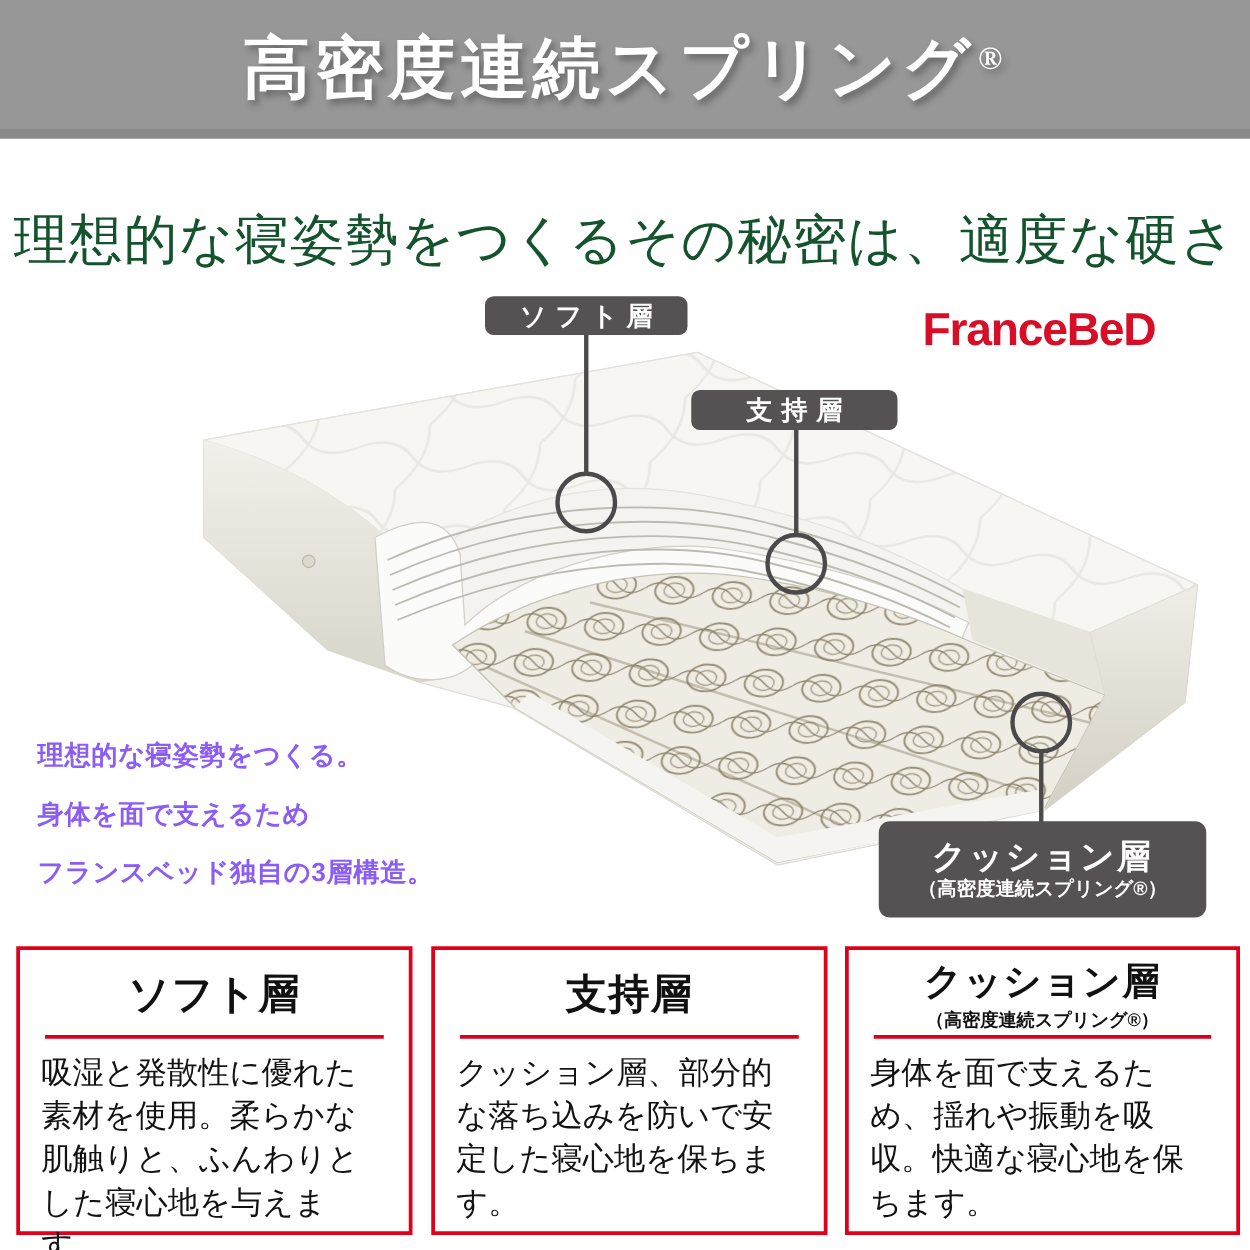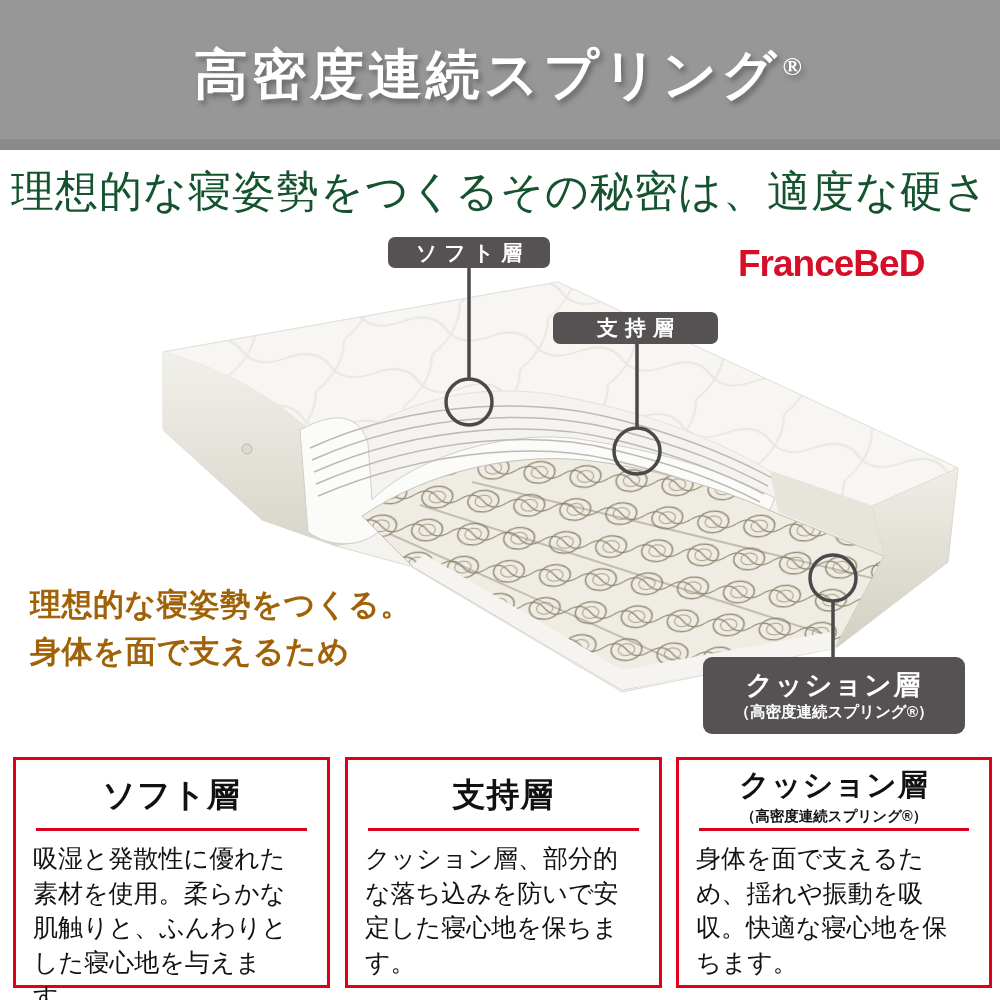--- a/index.html
+++ b/index.html
@@ -3,21 +3,21 @@
 <meta charset="utf-8">
 <style>
   * { margin:0; padding:0; box-sizing:border-box; }
   html,body { background:#fff; }
   .page {
     position:relative; width:1000px; height:1000px; overflow:hidden;
     font-family:"Liberation Sans","DejaVu Sans",sans-serif; background:#fff;
   }
   
   .banner {
-    position:absolute; left:0; top:0; width:1000px; height:150px;
+    position:absolute; left:0; top:0; width:1000px; height:111px;
     background:linear-gradient(#979797 0 93%, #8a8a8a 93% 100%);
     display:flex; align-items:center; justify-content:center;
   }
   .banner h1 {
     color:#fff; font-family:"Liberation Serif","DejaVu Serif",serif;
     font-size:54px; font-weight:600; letter-spacing:4px;
     text-shadow:3px 4px 5px rgba(50,50,50,.45);
   }
   .banner sup { font-size:26px; vertical-align:18px; margin-left:2px; }
   
@@ -40,21 +40,21 @@
   .cushion-l1 { font-size:27px; font-weight:bold; letter-spacing:2px; }
   .cushion-l2 { font-size:15.5px; font-weight:bold; letter-spacing:0; margin-top:2px; }
   
   .brand {
     position:absolute; left:738px; top:243px; z-index:2;
     color:#d60e28; font-size:37px; font-weight:800; letter-spacing:-1px;text-align:right;
   }
   
   .intro {
     position:absolute; left:30px; top:581px; z-index:2;
-    font-size:31px; font-weight:800; line-height:47px; color:#a16207; letter-spacing:0.5px;
+    font-size:21px; font-weight:800; line-height:47px; color:#8b5cf6; letter-spacing:0.5px;
   }
   
   .cards { position:absolute; left:0; top:757px; width:1000px; height:231px; z-index:2; }
   .card {
     position:absolute; top:0; height:231px; background:#fff;
     border:3px solid #e0001a;
   }
   .card-1 { left:13px;  width:317px; }
   .card-2 { left:345px; width:317px; }
   .card-3 { left:676px; width:316px; }
@@ -149,20 +149,21 @@
   <div class="badge badge-cushion">
     <div class="cushion-l1">クッション層</div>
     <div class="cushion-l2">（高密度連続スプリング®）</div>
   </div>
 
   <div class="brand">FranceBeD</div>
 
   <div class="intro">
     <div>理想的な寝姿勢をつくる。</div>
     <div>身体を面で支えるため</div>
+    <div>フランスベッド独自の3層構造。</div>
   </div>
 
   <section class="cards">
     <article class="card card-1">
       <div class="card-head">
         <h3>ソフト層</h3>
       </div>
       <div class="rule"></div>
       <p>吸湿と発散性に優れた素材を使用。柔らかな肌触りと、ふんわりとした寝心地を与えます。</p>
     </article>

